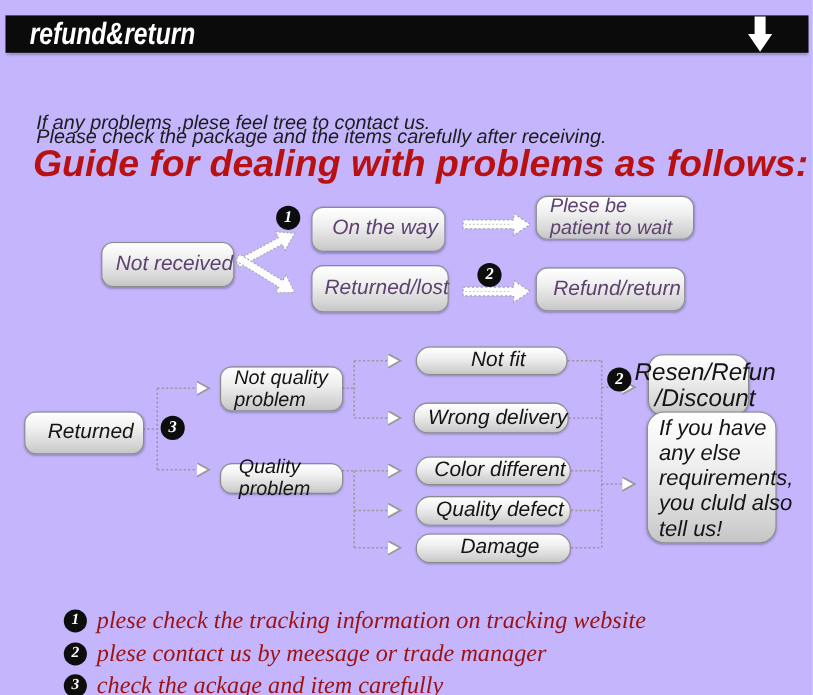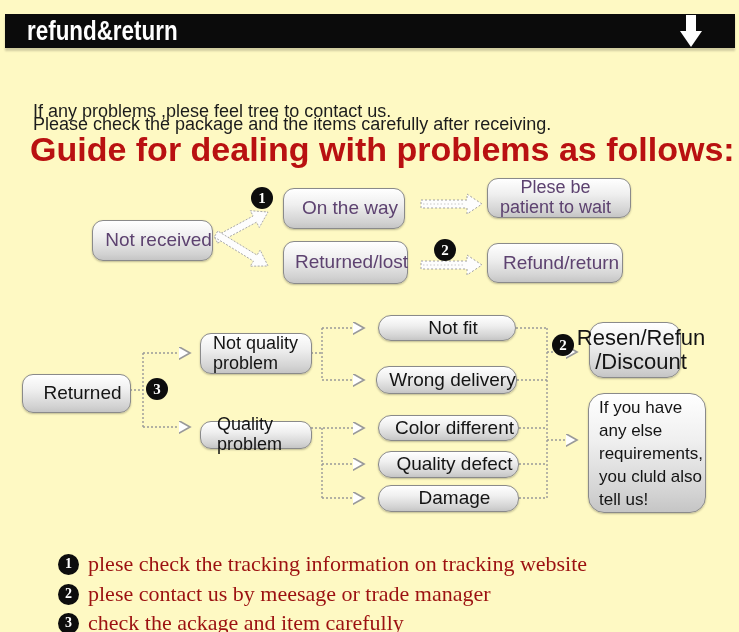--- a/index.html
+++ b/index.html
@@ -1,18 +1,19 @@
 <!DOCTYPE html>
 <html><head>
 <meta charset="utf-8">
 <style>
   html,body{margin:0;padding:0;background:#fff;}
   #canvas{
-    position:relative;width:739px;height:632px;background:#fef9c3;overflow:hidden;
+    position:relative;width:739px;height:632px;background:#c4b5fd;overflow:hidden;
     font-family:"Liberation Sans",sans-serif;
+    font-style:italic;
   }
   
   .titlebar{
     position:absolute;left:5px;top:14px;width:730px;height:34px;background:#0b0b0b;
     box-shadow:0 3px 2px rgba(0,0,0,0.18);
   }
   .titlebar .title{
     position:absolute;left:22px;top:1px;color:#fff;font-weight:bold;font-size:28px;
     letter-spacing:0px;white-space:nowrap;transform:scaleX(0.8);transform-origin:left center;
   }
@@ -110,21 +111,21 @@
     <span>Not received</span>
   </div>
   <div class="badge" style="left:251px;top:187px;">1</div>
   <div class="fbox purple" style="left:283px;top:188px;width:122px;height:41px;">
     <span>On the way</span>
   </div>
   <div class="fbox purple" style="left:283px;top:241px;width:125px;height:43px;">
     <span>Returned/lost</span>
   </div>
   <div class="badge" style="left:434px;top:239px;">2</div>
-  <div class="fbox purple left" style="left:487px;top:178px;width:144px;height:40px;font-size:18px;text-align:center;">
+  <div class="fbox purple left" style="left:487px;top:178px;width:144px;height:40px;font-size:18px;">
     <span class="lines">
       <div>Plese be</div>
       <div>patient to wait</div>
     </span>
   </div>
   <div class="fbox purple" style="left:487px;top:243px;width:136px;height:40px;">
     <span>Refund/return</span>
   </div>
 
   <div class="fbox" style="left:22px;top:374px;width:109px;height:39px;">
@@ -158,21 +159,21 @@
   <div class="fbox pill" style="left:378px;top:485px;width:141px;height:27px;">
     <span>Damage</span>
   </div>
   <div class="badge" style="left:552px;top:334px;">2</div>
   <div class="fbox" style="left:589px;top:322px;width:92px;height:56px;font-size:22px;border-radius:14px;">
     <span class="lines" style="text-align:center;">
       <div>Resen/Refun</div>
       <div>/Discount</div>
     </span>
   </div>
-  <div class="fbox left" style="left:588px;top:393px;width:118px;height:120px;font-size:17px;border-radius:16px;padding-left:10px;line-height:23px;">
+  <div class="fbox left" style="left:588px;top:374px;width:118px;height:120px;font-size:20px;border-radius:16px;padding-left:10px;line-height:23px;align-items:flex-end;">
     <span class="lines">
       <div>If you have</div>
       <div>any else</div>
       <div>requirements,</div>
       <div>you cluld also</div>
       <div>tell us!</div>
     </span>
   </div>
 
   <div class="footnote" style="top:552px;">

